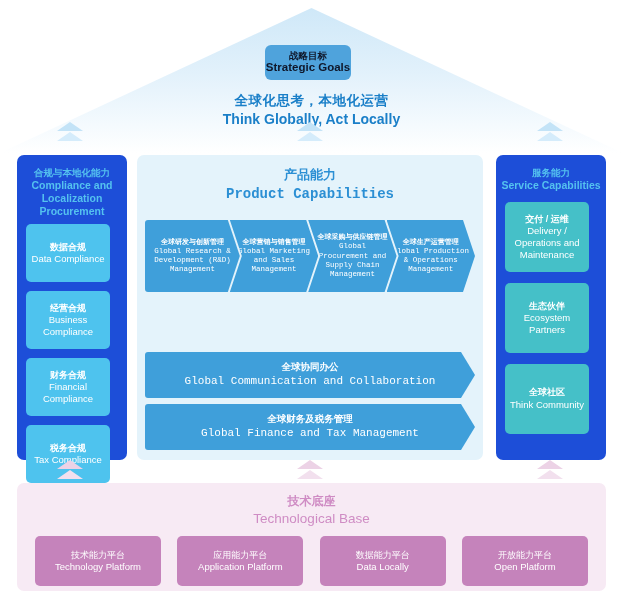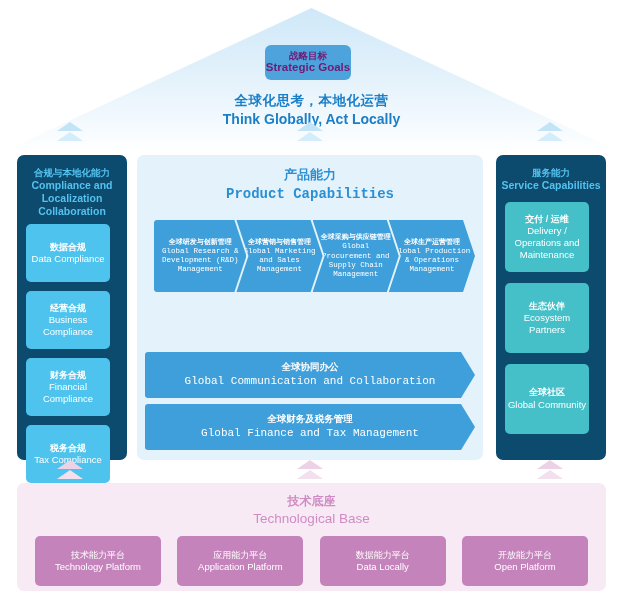--- a/index.html
+++ b/index.html
@@ -16,21 +16,21 @@
   
   .roof{
     position:absolute;left:0;top:8px;width:623px;height:145px;
     background:linear-gradient(to bottom,#cfe8f8 0%,#e2f1fb 45%,#f4fafe 80%,#ffffff 100%);
     clip-path:polygon(50% 0%, 100% 100%, 0% 100%);
   }
   .goal-badge{
     position:absolute;left:265px;top:45px;width:86px;height:35px;
     background:#4fa3dc;border-radius:6px;
     display:flex;flex-direction:column;align-items:center;justify-content:center;
-    color:#701a75;line-height:1.18;
+    color:#0f172a;line-height:1.18;
   }
   .goal-badge .cn{font-size:9.5px;font-weight:bold;}
   .goal-badge .en{font-size:11.5px;font-weight:bold;}
 
   .slogan{
     position:absolute;left:0;top:92px;width:623px;text-align:center;
     color:#1a7fc8;line-height:1.3;
   }
   .slogan .cn{font-size:13.5px;font-weight:bold;letter-spacing:.5px;}
   .slogan .en{font-size:14px;font-weight:bold;}
@@ -42,21 +42,21 @@
     border-left:13px solid transparent;border-right:13px solid transparent;
   }
   .up-blue span{border-bottom:9px solid #c3e3f7;}
   .up-blue span:nth-child(2){border-bottom-color:#d5ecfb;}
   .up-pink span{border-bottom:9px solid #ecd2e6;}
   .up-pink span:nth-child(2){border-bottom-color:#f2e0ee;}
 
   
   .col{
     position:absolute;top:155px;height:305px;
-    background:#0c4a6e;border-radius:7px;
+    background:#1d4ed8;border-radius:7px;
   }
   .col-left{left:17px;width:110px;}
   .col-right{left:496px;width:110px;}
   .col-head{
     text-align:center;color:#54c2ef;line-height:1.25;padding-top:12px;
   }
   .col-head .cn{font-size:9.5px;font-weight:bold;}
   .col-head .en{font-size:10.5px;font-weight:bold;}
   .col-items{padding:8px 17px 0 9px;display:flex;flex-direction:column;gap:9px;}
   .cap-box{
@@ -83,21 +83,21 @@
   .center-title .cn{font-size:13px;font-weight:bold;}
   .center-title .en{font-size:14px;font-weight:bold;}
 
   .chevron-row{
     position:absolute;left:8px;top:65px;width:330px;height:72px;
     display:flex;
   }
   .chev{
     position:relative;background:#3f9fda;color:#ffffff;
     display:flex;flex-direction:column;align-items:center;justify-content:center;
-    text-align:center;line-height:1.22;padding:0 4px;box-sizing:border-box;margin-left:9px;
+    text-align:center;line-height:1.22;padding:0 4px;box-sizing:border-box;
   }
   .chev .cn{font-size:7px;font-weight:bold;margin-bottom:1px;}
   .chev .en{font-size:7.5px;}
   .chev:not(:first-child){margin-left:-10px;}
   .chev-1{flex:1.08;clip-path:polygon(0 0, calc(100% - 12px) 0, 100% 50%, calc(100% - 12px) 100%, 0 100%);border-radius:3px 0 0 3px;}
   .chev-m{flex:1;clip-path:polygon(0 0, calc(100% - 12px) 0, 100% 50%, calc(100% - 12px) 100%, 0 100%, 12px 50%);}
 
   .bar{
     position:absolute;left:8px;width:330px;height:46px;
     background:#3f9fda;color:#ffffff;
@@ -158,21 +158,21 @@
       <span></span>
   </div>
   <div class="uparrows up-blue" style="left:537px;top:122px;">
     <span></span>
       <span></span>
   </div>
 
   <div class="col col-left">
     <div class="col-head">
       <div class="cn">合规与本地化能力</div>
-      <div class="en">Compliance and Localization Collaboration</div>
+      <div class="en">Compliance and Localization Procurement</div>
     </div>
     <div class="col-items">
       <div class="cap-box blue-box">
         <div class="cn">数据合规</div>
         <div class="en">Data Compliance</div>
       </div>
       <div class="cap-box blue-box">
         <div class="cn">经营合规</div>
         <div class="en">Business Compliance</div>
       </div>
@@ -231,21 +231,21 @@
       <div class="cap-box teal-box">
         <div class="cn">交付 / 运维</div>
         <div class="en">Delivery / Operations and Maintenance</div>
       </div>
       <div class="cap-box teal-box">
         <div class="cn">生态伙伴</div>
         <div class="en">Ecosystem Partners</div>
       </div>
       <div class="cap-box teal-box">
         <div class="cn">全球社区</div>
-        <div class="en">Global Community</div>
+        <div class="en">Think Community</div>
       </div>
     </div>
   </div>
 
   <div class="uparrows up-pink" style="left:57px;top:460px;">
     <span></span>
       <span></span>
   </div>
   <div class="uparrows up-pink" style="left:297px;top:460px;">
     <span></span>

